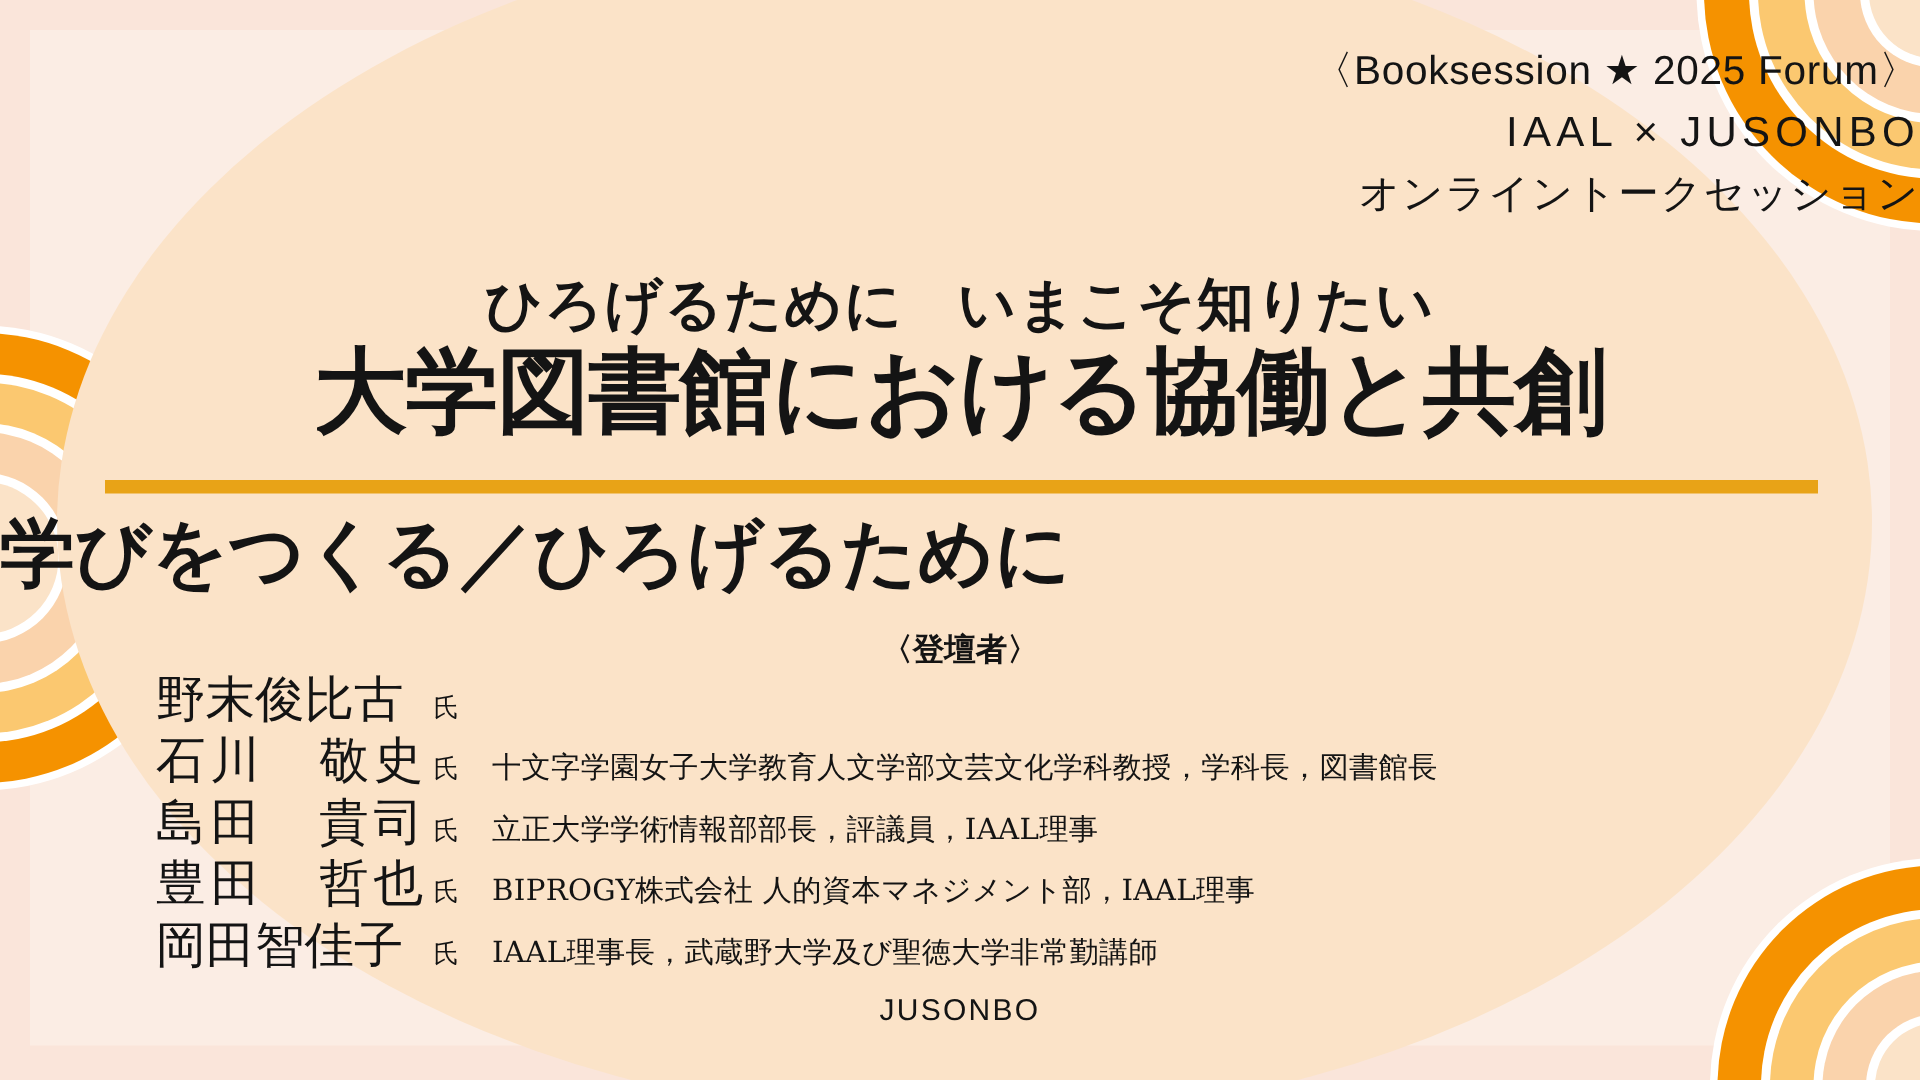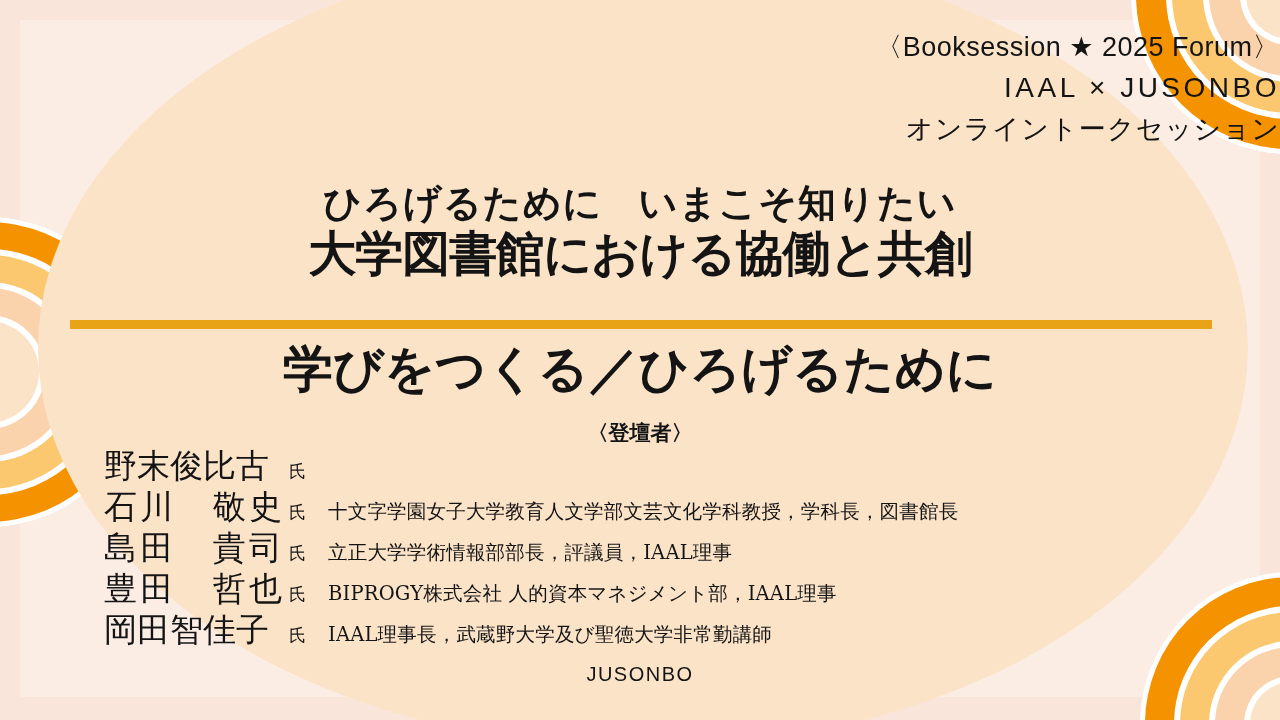--- a/index.html
+++ b/index.html
@@ -98,21 +98,21 @@
     white-space: nowrap;
   }
   .lead .gap { display: inline-block; width: 36px; }
 
   .title {
     position: absolute;
     top: 228px;
     left: 0;
     width: 1280px;
     text-align: center;
-    font-size: 48px;
+    font-size: 62px;
     font-weight: 700;
     letter-spacing: -1px;
     line-height: 1.05;
     white-space: nowrap;
     font-family: "DejaVu Sans", "Liberation Sans", sans-serif;
   }
 
   .rule {
     position: absolute;
     left: 70px;
@@ -120,21 +120,21 @@
     width: 1142px;
     height: 9px;
     background: #E8A317;
   }
 
   .subtitle {
     position: absolute;
     top: 336px;
     left: 0;
     width: 1280px;
-    text-align: center;
+    text-align: left;
     font-size: 50px;
     font-weight: 700;
     letter-spacing: 0px;
     white-space: nowrap;
   }
 
   .speakers-label {
     position: absolute;
     top: 419px;
     left: 0;

